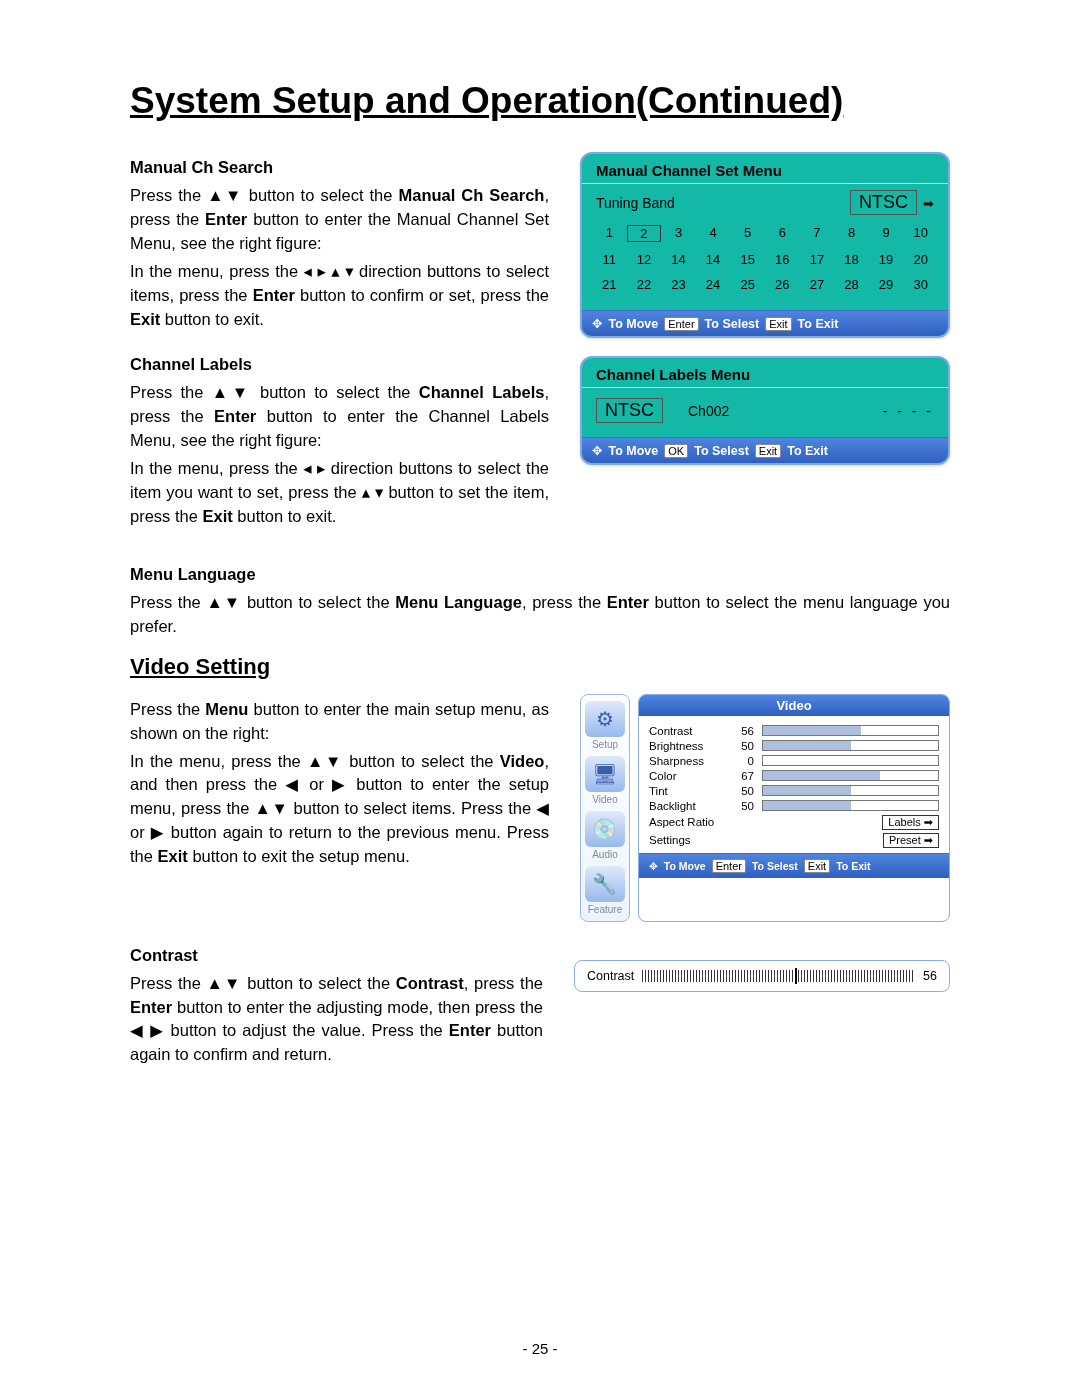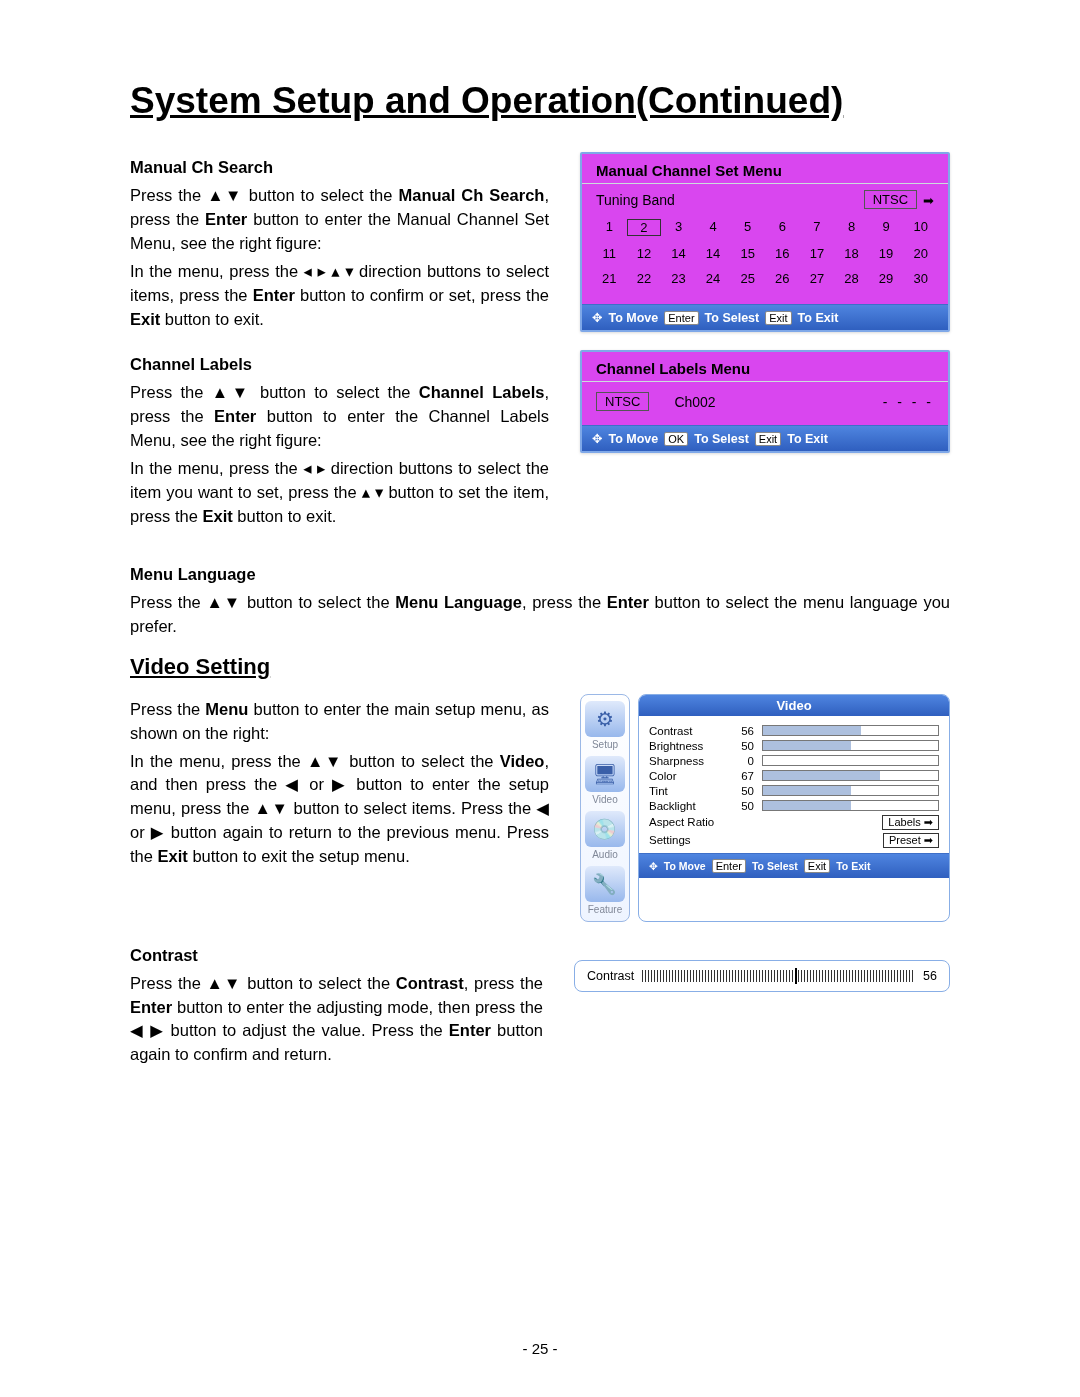--- a/index.html
+++ b/index.html
@@ -31,22 +31,22 @@
   .row { display: flex; gap: 31px; }
   .col-text { flex: 1 1 0; font-size: 16.5px; line-height: 1.45; }
   .col-text p { margin: 4px 0; }
   .col-text b { font-weight: bold; }
   .col-fig { flex: 0 0 auto; }
   .just { text-align: justify; }
 
   
   .menu-window {
     border: 2px solid #7fa8e8;
-    border-radius: 2px;
-    background: #d946ef;
+    border-radius: 12px;
+    background: #14b8a6;
     width: 370px;
     box-sizing: border-box;
     box-shadow: 0 1px 3px rgba(0,0,0,.15);
     overflow: hidden;
   }
   .menu-title {
     font-size: 15px;
     font-weight: bold;
     padding: 8px 14px 4px 14px;
     border-bottom: 1px solid #cdd;
@@ -73,21 +73,21 @@
   .tuning-row {
     display: flex;
     align-items: center;
     padding: 6px 14px 6px 14px;
     font-size: 14px;
   }
   .tuning-row .gap { flex: 1; }
   .ntsc-box {
     border: 1px solid #555;
     padding: 1px 8px;
-    font-size: 13px;
+    font-size: 18px;
     display: inline-flex;
     align-items: flex-start;
     gap: 6px;
   }
   .arrow-r::after { content: "➡"; font-size: 13px; }
   .ch-grid {
     display: grid;
     grid-template-columns: repeat(10, 1fr);
     padding: 4px 10px 18px 10px;
     font-size: 13px;

